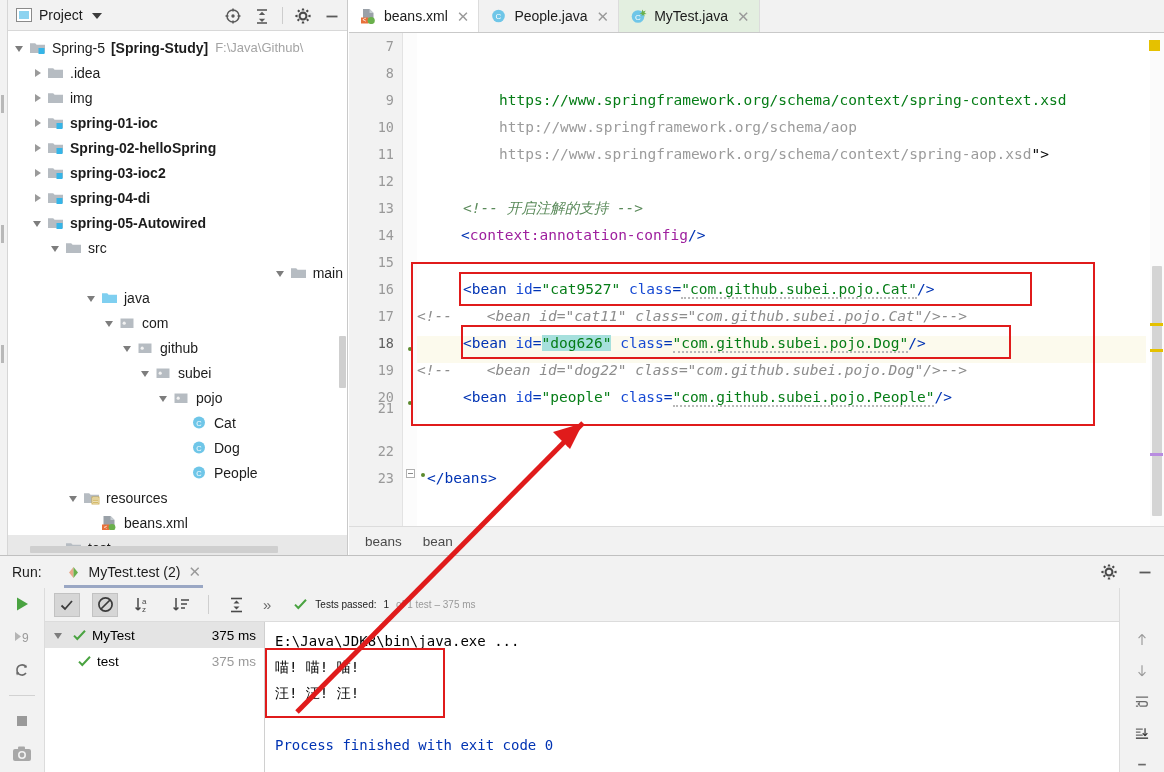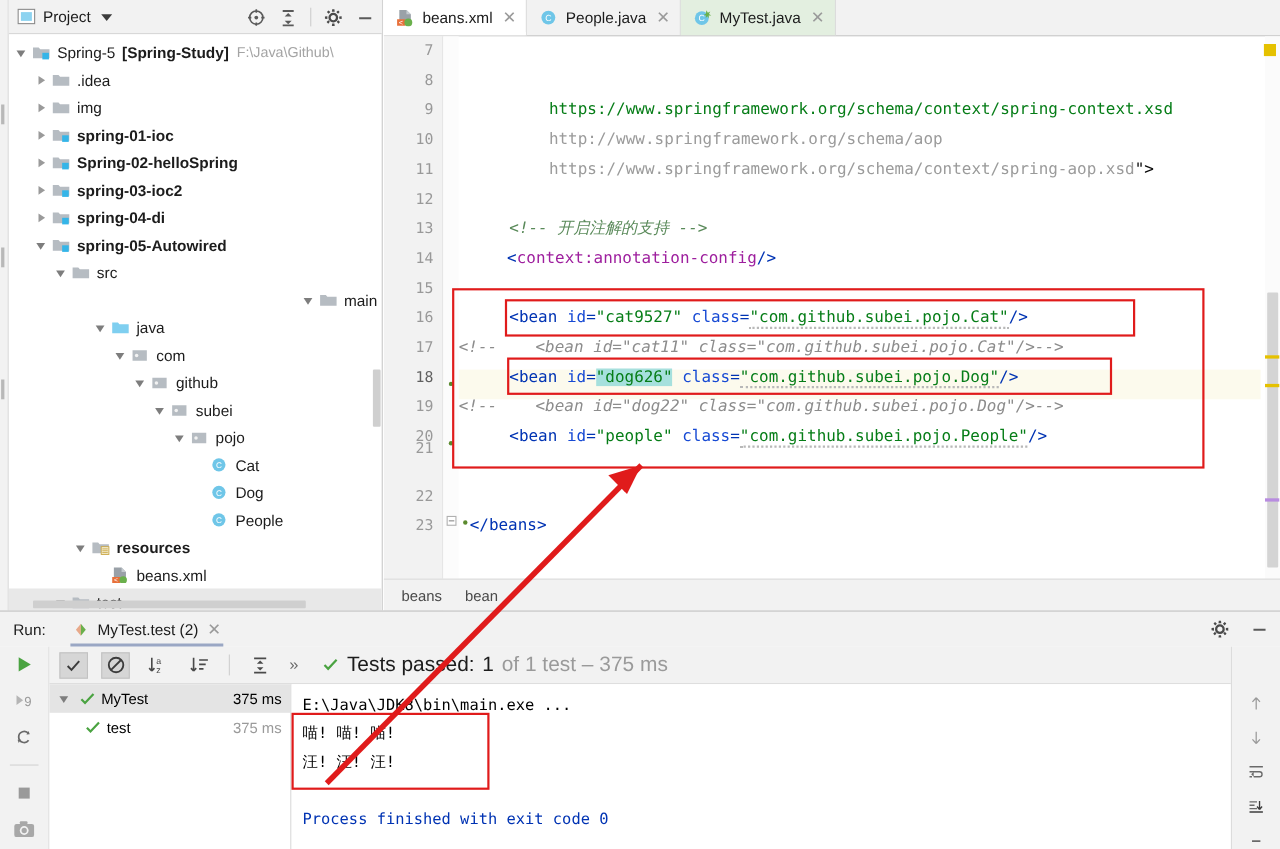--- a/index.html
+++ b/index.html
@@ -179,21 +179,21 @@
   .run-left-bar .divider { width:26px; height:1px; background:#d2d2d2; margin:2px 0;}
   .run-toolbar {
     position:absolute; left:45px; top:0; right:45px; height:34px;
     background:#f2f2f2; border-bottom:1px solid #dcdcdc;
     display:flex; align-items:center; gap:12px; padding-left:9px;
   }
   .tb-btn { width:26px; height:24px; display:flex; align-items:center; justify-content:center; }
   .tb-btn.on { background:#d6d6d6; border:1px solid #c2c2c2; }
   .tb-sep { width:1px; height:19px; background:#cfcfcf; margin:0 2px;}
   .tb-more { color:#6a6a6a; font-size:15px; margin-left:2px;}
-  .tb-status { display:flex; align-items:center; gap:7px; margin-left:10px; font-size:19px;}
+  .tb-status { display:flex; align-items:center; gap:7px; margin-left:10px; font-size:10px;}
   .tb-status .strong { color:#1c1c1c; }
   .tb-status .dim { color:#9a9a9a; }
 
   .test-tree {
     position:absolute; left:45px; top:34px; width:220px; bottom:0;
     background:#ffffff; border-right:1px solid #d0d0d0;
   }
   .ttrow { height:26px; display:flex; align-items:center; font-size:13.5px; padding-right:8px;}
   .ttrow.sel { background:#e4e4e4; }
   .tt-time { margin-left:auto; }
@@ -395,21 +395,21 @@
           <span class="tlabel">Dog</span>
         </div>
         <div class="trow" style="padding-left: 168px;">
           <span class="twist"></span>
           <span class="ticon"><svg viewBox="0 0 17 15" width="17" height="15">
               <circle cx="8" cy="7.6" r="6" fill="#6fc6e8"></circle>
               <text x="8" y="10.6" font-size="7.5" text-anchor="middle" fill="#fff" font-family="Liberation Sans">C</text>
             </svg></span>
           <span class="tlabel">People</span>
         </div>
-        <div class="trow" style="padding-left: 60px; font-weight: bold;">
+        <div class="trow" style="padding-left: 60px;">
           <span class="twist d"></span>
           <span class="ticon"><svg viewBox="0 0 17 15" width="17" height="15">
               <path d="M1 3.2h5.2l1.4 1.6H16v8.2H1z" fill="#b6bcc2"></path>
               <rect x="9" y="7" width="7" height="7" fill="#f5f0d8" stroke="#c8a33c" stroke-width="0.8"></rect>
               <path d="M10 9h5M10 10.7h5M10 12.4h5" stroke="#c8a33c" stroke-width="0.8"></path>
             </svg></span>
           <span class="tlabel">resources</span>
         </div>
         <div class="trow" style="padding-left: 78px;">
           <span class="twist"></span>
@@ -643,21 +643,21 @@
         <div class="ttrow">
           <svg width="15" height="15" viewBox="0 0 15 15" style="margin:0 5px 0 32px">
             <path d="M2 7.6l3.3 3.4L13 2.8" fill="none" stroke="#4aa341" stroke-width="2"></path>
           </svg>
           <span>test</span>
           <span class="tt-time dim">375 ms</span>
         </div>
       </div>
 
       <div class="console">
-        <div class="cline"><span class="cmd">E:\Java\JDK8\bin\main.exe ...</span></div>
+        <div class="cline"><span class="cmd">E:\Java\JDK8\bin\java.exe ...</span></div>
         <div class="cline">喵! 喵! 喵!</div>
         <div class="cline">汪! 汪! 汪!</div>
         <div class="cline"></div>
         <div class="cline blue">Process finished with exit code 0</div>
       </div>
 
       <div class="run-right-bar">
         <svg width="20" height="20" viewBox="0 0 20 20">
           <path d="M10 3v14M10 3l-4.5 5M10 3l4.5 5" fill="none" stroke="#9a9a9a" stroke-width="1.5"></path>
         </svg>

